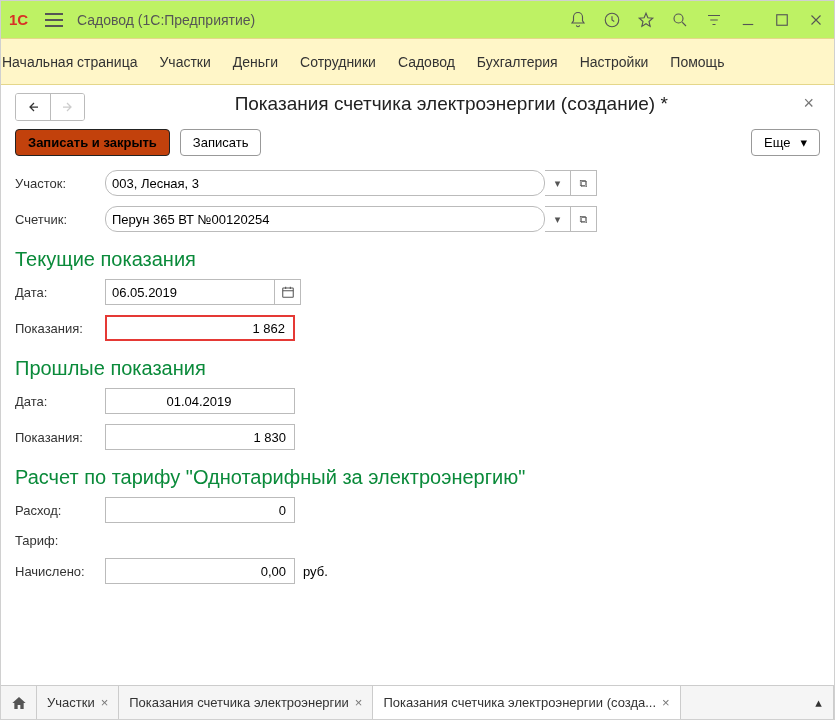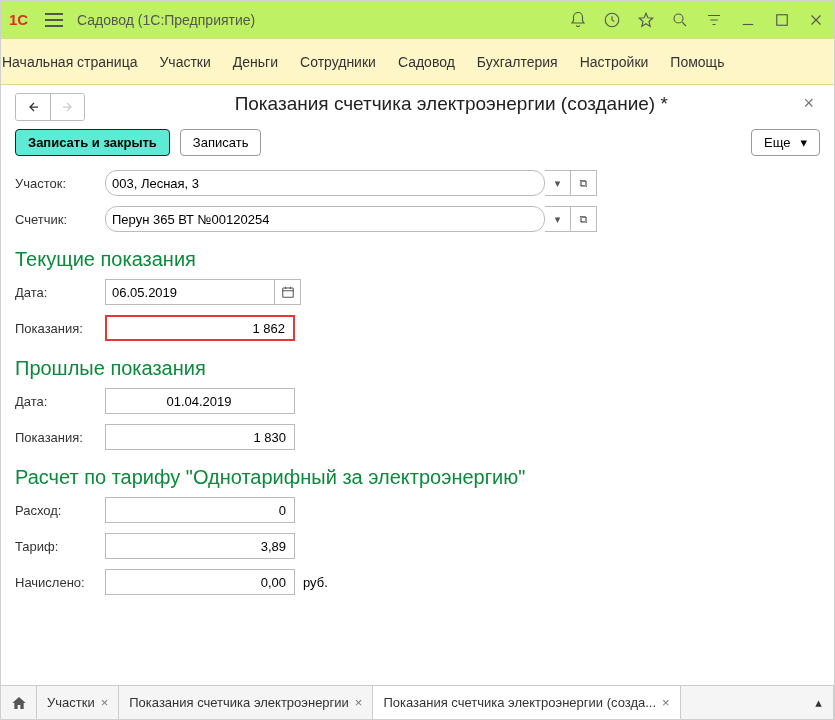--- a/index.html
+++ b/index.html
@@ -47,21 +47,21 @@
   .form-header { display:flex; margin-bottom:8px; }
   .nav-btns { display:flex; border:1px solid #bbb; border-radius:3px; overflow:hidden; margin-right:20px;}
   .nav-btn { width:34px; height:26px; display:flex; align-items:center; justify-content:center; background:#fff; cursor:pointer;}
   .nav-btn + .nav-btn { border-left:1px solid #bbb; }
   .nav-btn.disabled { color:#bbb; }
   .form-title { font-size: 19px; color:#222; flex:1; text-align:center; }
   .close-x { font-size:18px; color:#777; cursor:pointer; padding:0 6px;}
   
   .toolbar { display:flex; gap:10px; margin-bottom:14px; align-items:center;}
   .btn { border:1px solid #999; border-radius:4px; padding:5px 12px; background:#fff; font-size:13px; cursor:pointer; }
-  .btn-primary { background:#5eead4; border-color:#222; font-weight:bold; }
+  .btn-primary { background:#c2410c; border-color:#222; font-weight:bold; }
   .btn-more { margin-left:auto; display:flex; align-items:center; gap:10px;}
   
   .frow { display:flex; align-items:center; margin-bottom:10px; }
   .flabel { width:90px; color:#333; }
   .flabel-wide { width:90px; }
   .finput-group { display:flex; }
   .finput { border:1px solid #bbb; height:26px; padding:0 6px; font-size:13px; background:#fff; }
   .finput.w440 { width:440px;border-radius:12px; }
   .finput.w170 { width:170px; }
   .finput.w190 { width:190px; text-align:right; padding-right:8px;}
@@ -220,21 +220,20 @@
     <input class="finput w190" value="1 830" style="">
   </div>
 
   <div class="section-title">Расчет по тарифу "Однотарифный за электроэнергию"</div>
   <div class="frow">
     <div class="flabel">Расход:</div>
     <input class="finput w190" value="0" style="">
   </div>
   <div class="frow">
     <div class="flabel">Тариф:</div>
-    <input class="finput w190" value="3,89" style="">
   </div>
   <div class="frow">
     <div class="flabel">Начислено:</div>
     <input class="finput w190" value="0,00" style="">
     <span class="unit">руб.</span>
   </div>
 
 </div>
 
 <div class="bottom-tabs">

